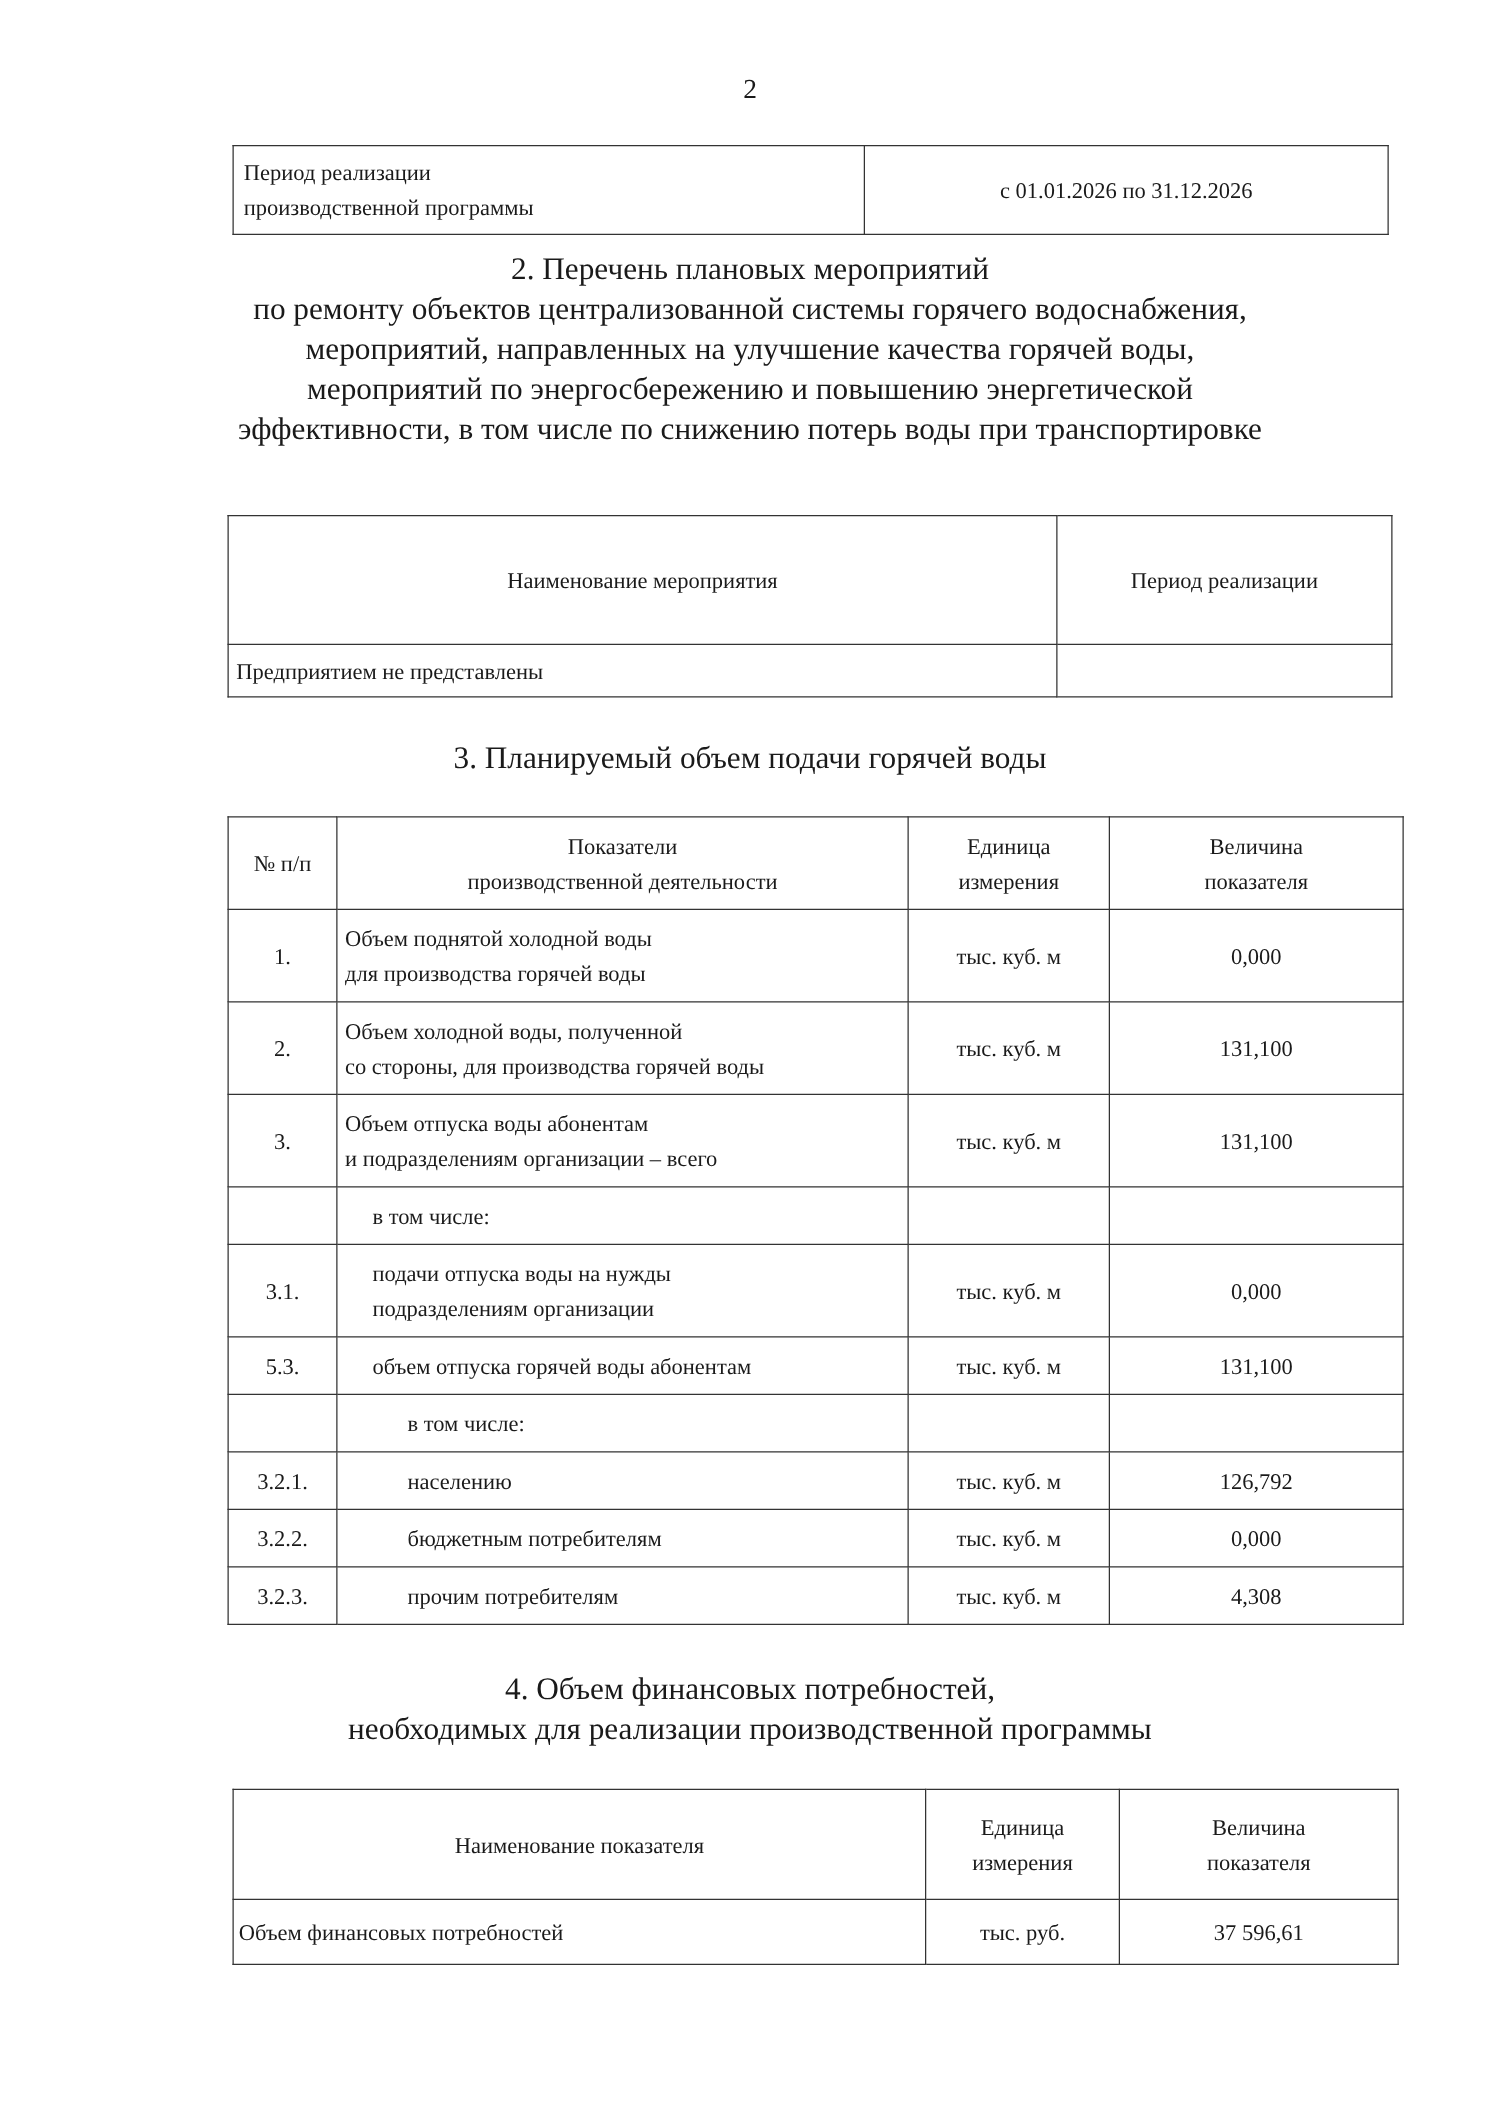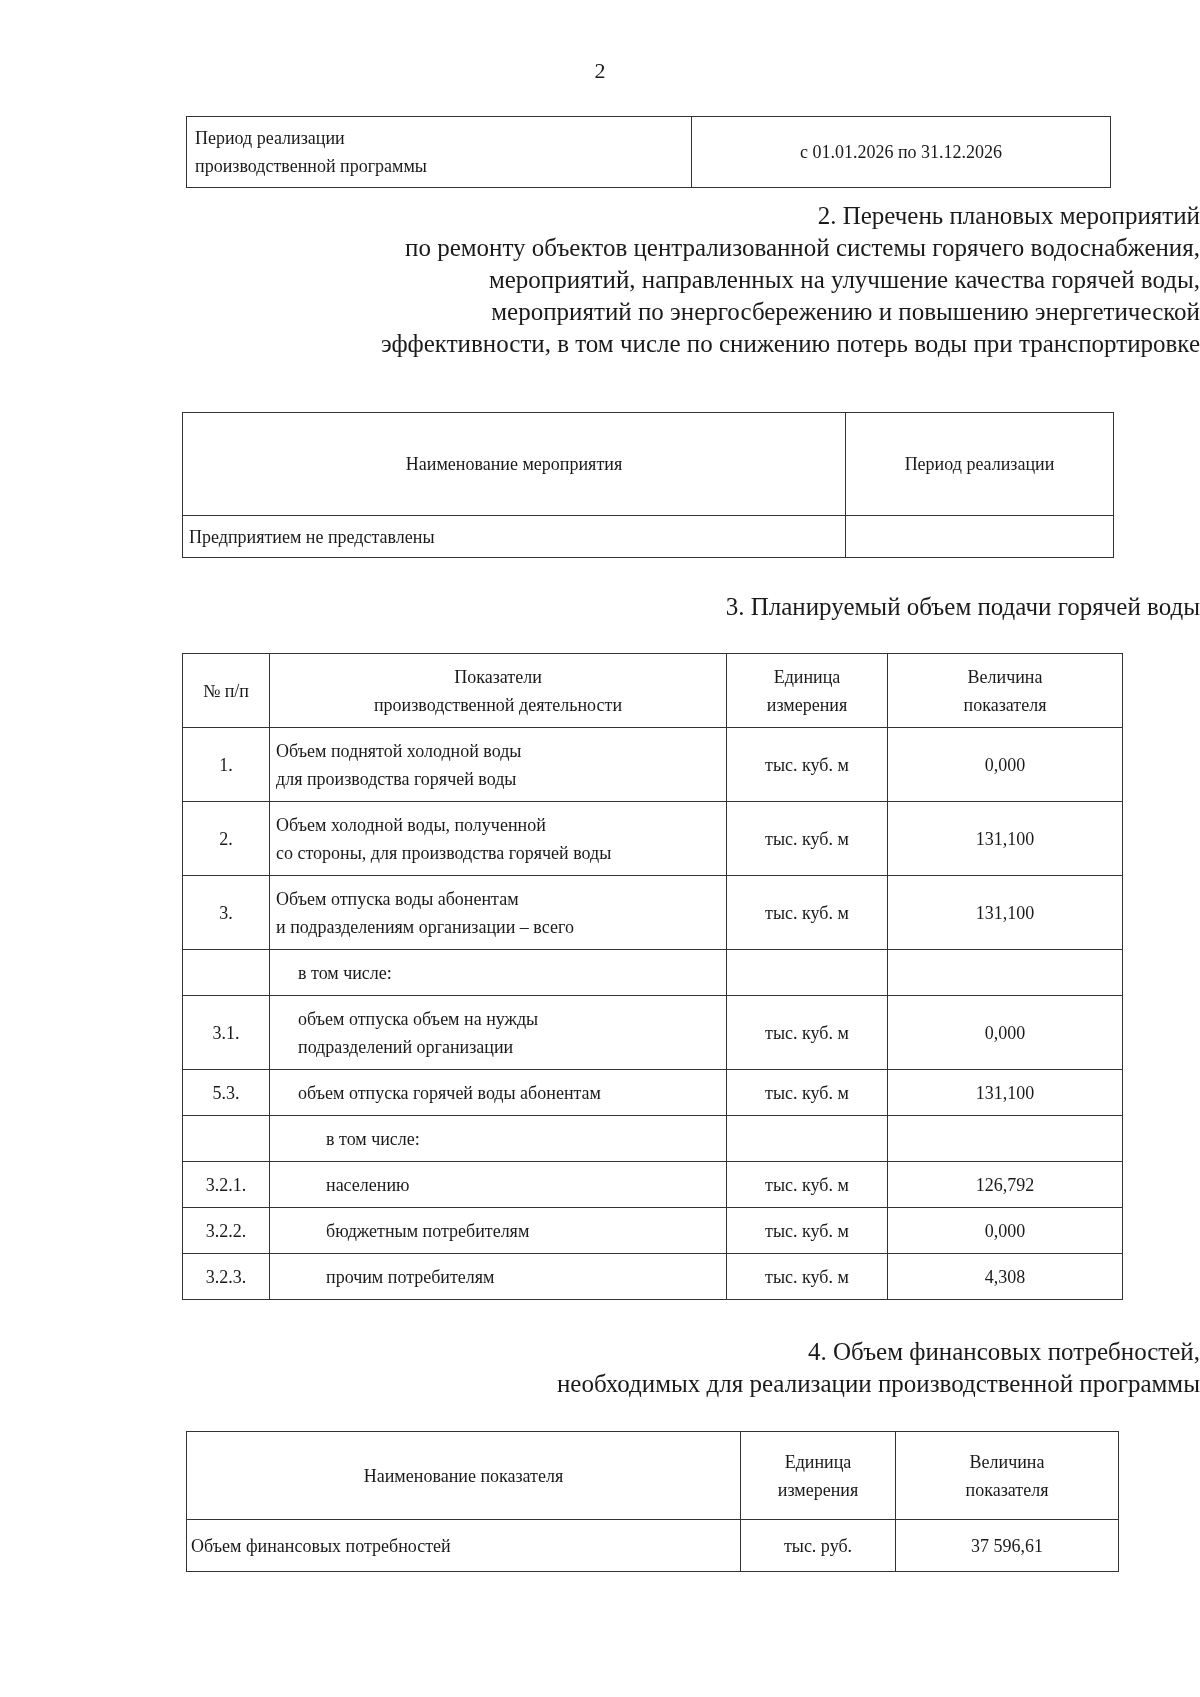--- a/index.html
+++ b/index.html
@@ -5,21 +5,21 @@
   html, body { margin: 0; padding: 0; background: #ffffff; }
   body {
     width: 1200px; height: 1697px; position: relative; overflow: hidden;
     font-family: "Liberation Serif", "DejaVu Serif", serif;
     color: #1a1a1a;
   }
   .page-num { position: absolute; top: 58px; left: 0; width: 1200px; text-align: center; font-size: 22px; }
   table { border-collapse: collapse; position: absolute; font-size: 18px; }
   td { border: 1.5px solid #333; padding: 0 6px; vertical-align: middle; line-height: 28px; }
   .center { text-align: center; }
-  .heading { position: absolute; left: 0; width: 1200px; text-align: right; font-size: 25px; line-height: 32px; }
+  .heading { position: absolute; left: 0; width: 1200px; text-align: center; font-size: 25px; line-height: 32px; }
 
   #t1 { left: 186px; top: 116px; width: 925px; }
   #t1 td { height: 70px; }
   #t1 td.l { width: 490px; padding-left: 8px; }
 
   #t2 { left: 182px; top: 412px; width: 932px; }
   #t2 td.l { width: 650px; }
 
   #t3 { left: 182px; top: 653px; width: 941px; }
   #t3 td.n { width: 74px; text-align: center; }
@@ -108,21 +108,21 @@
     <td class="v">131,100</td>
   </tr>
   <tr style="height:46px;">
     <td class="n"></td>
     <td class="ind1">в том числе:</td>
     <td class="u"></td>
     <td class="v"></td>
   </tr>
   <tr style="height:74px;">
     <td class="n">3.1.</td>
-    <td class="ind1"><span>объем отпуска объем на нужды</span><br><span>подразделений организации</span></td>
+    <td class="ind1"><span>подачи отпуска воды на нужды</span><br><span>подразделениям организации</span></td>
     <td class="u">тыс. куб. м</td>
     <td class="v">0,000</td>
   </tr>
   <tr style="height:46px;">
     <td class="n">5.3.</td>
     <td class="ind1">объем отпуска горячей воды абонентам</td>
     <td class="u">тыс. куб. м</td>
     <td class="v">131,100</td>
   </tr>
   <tr style="height:46px;">

